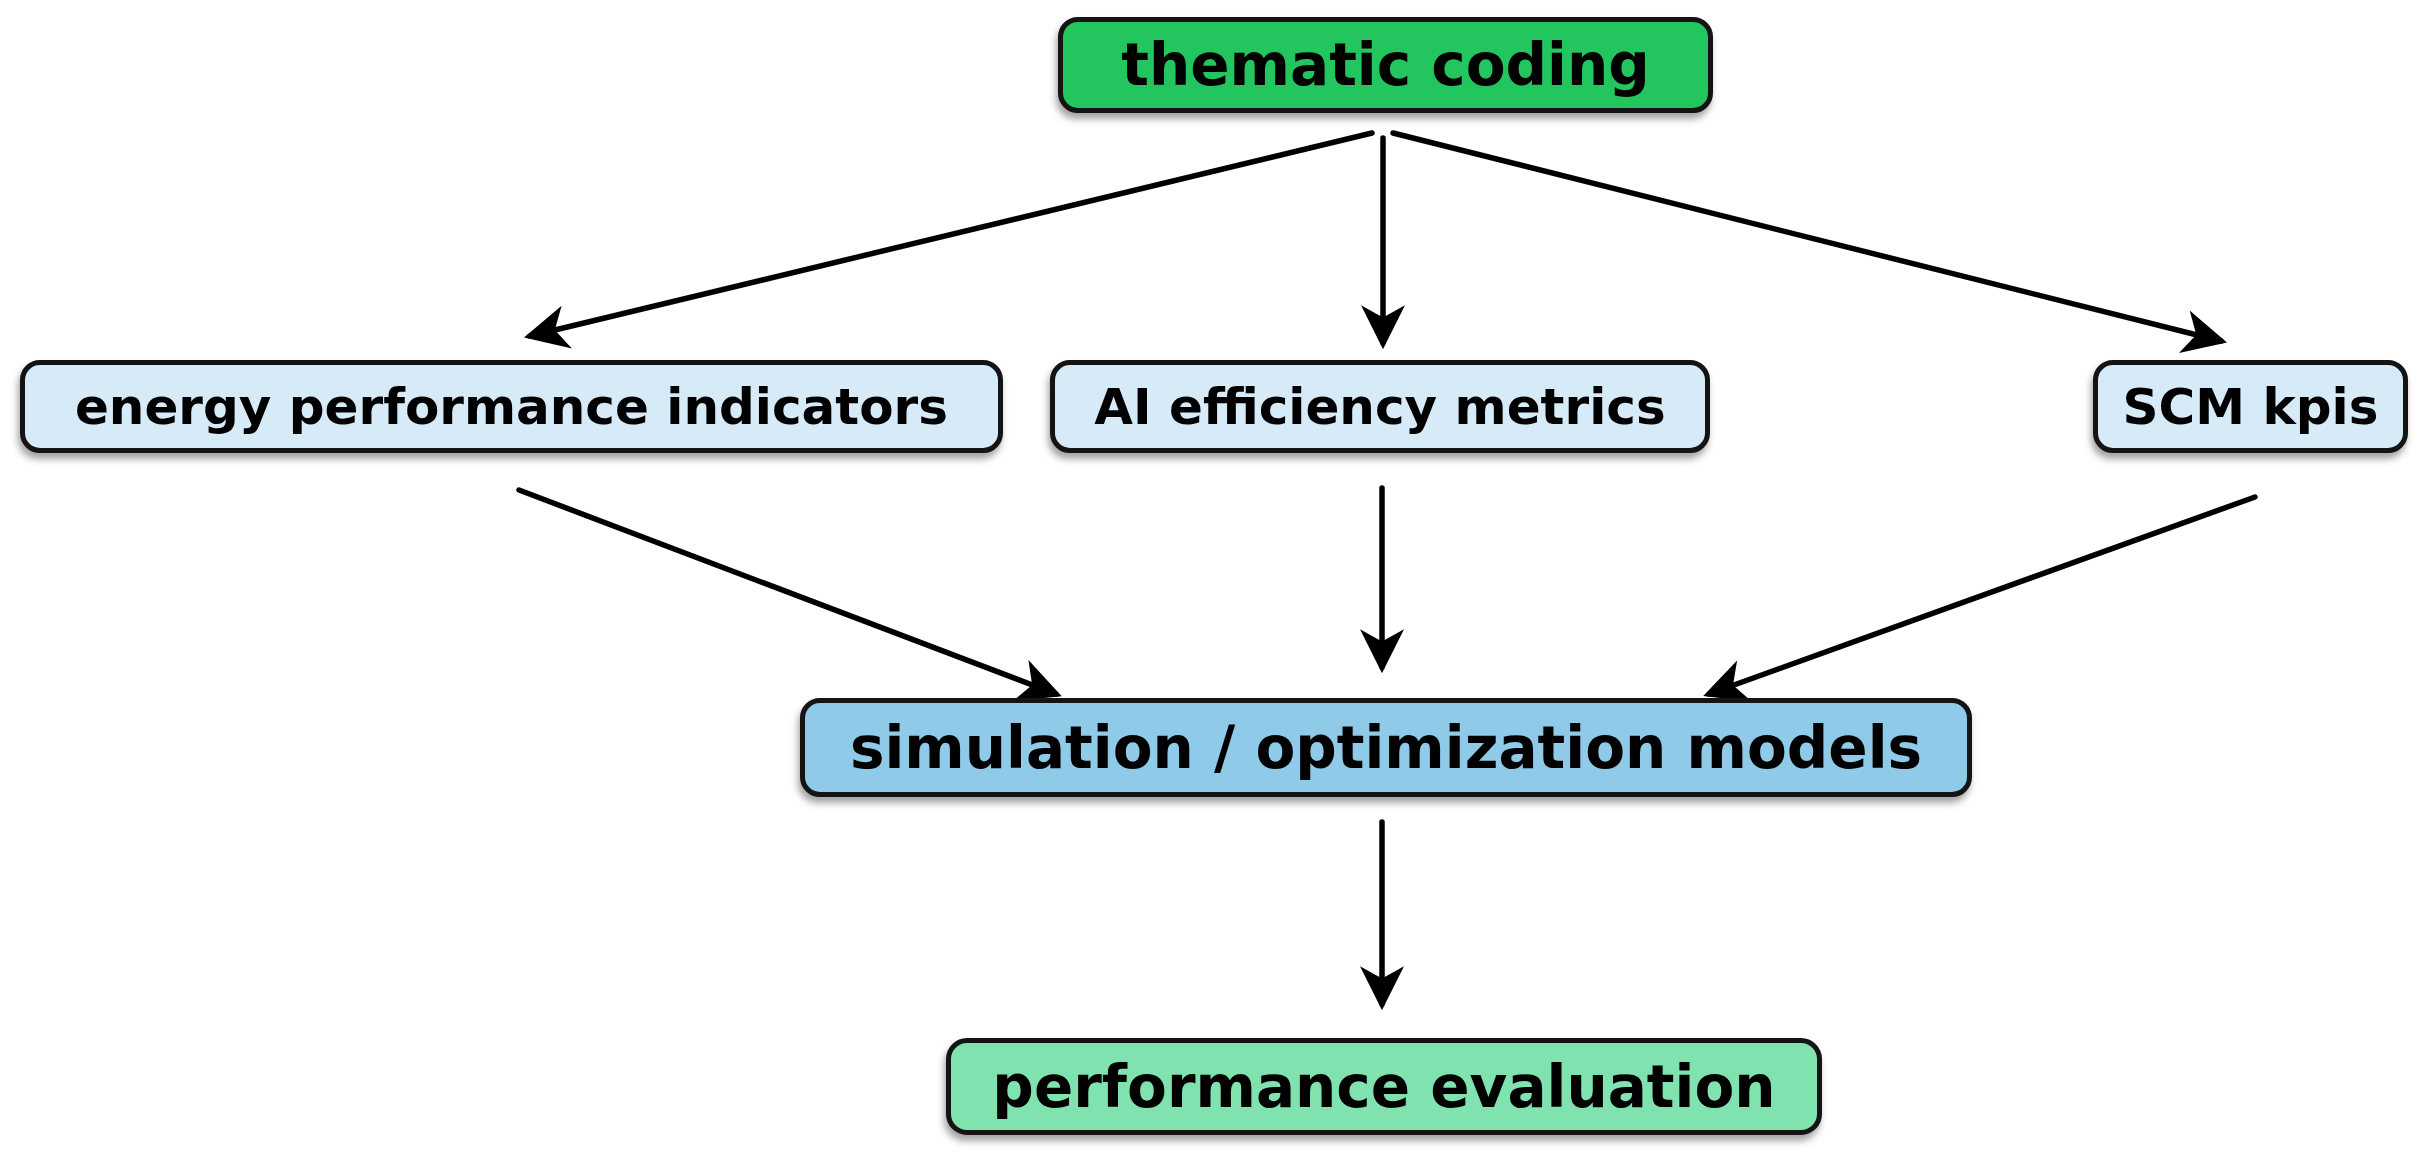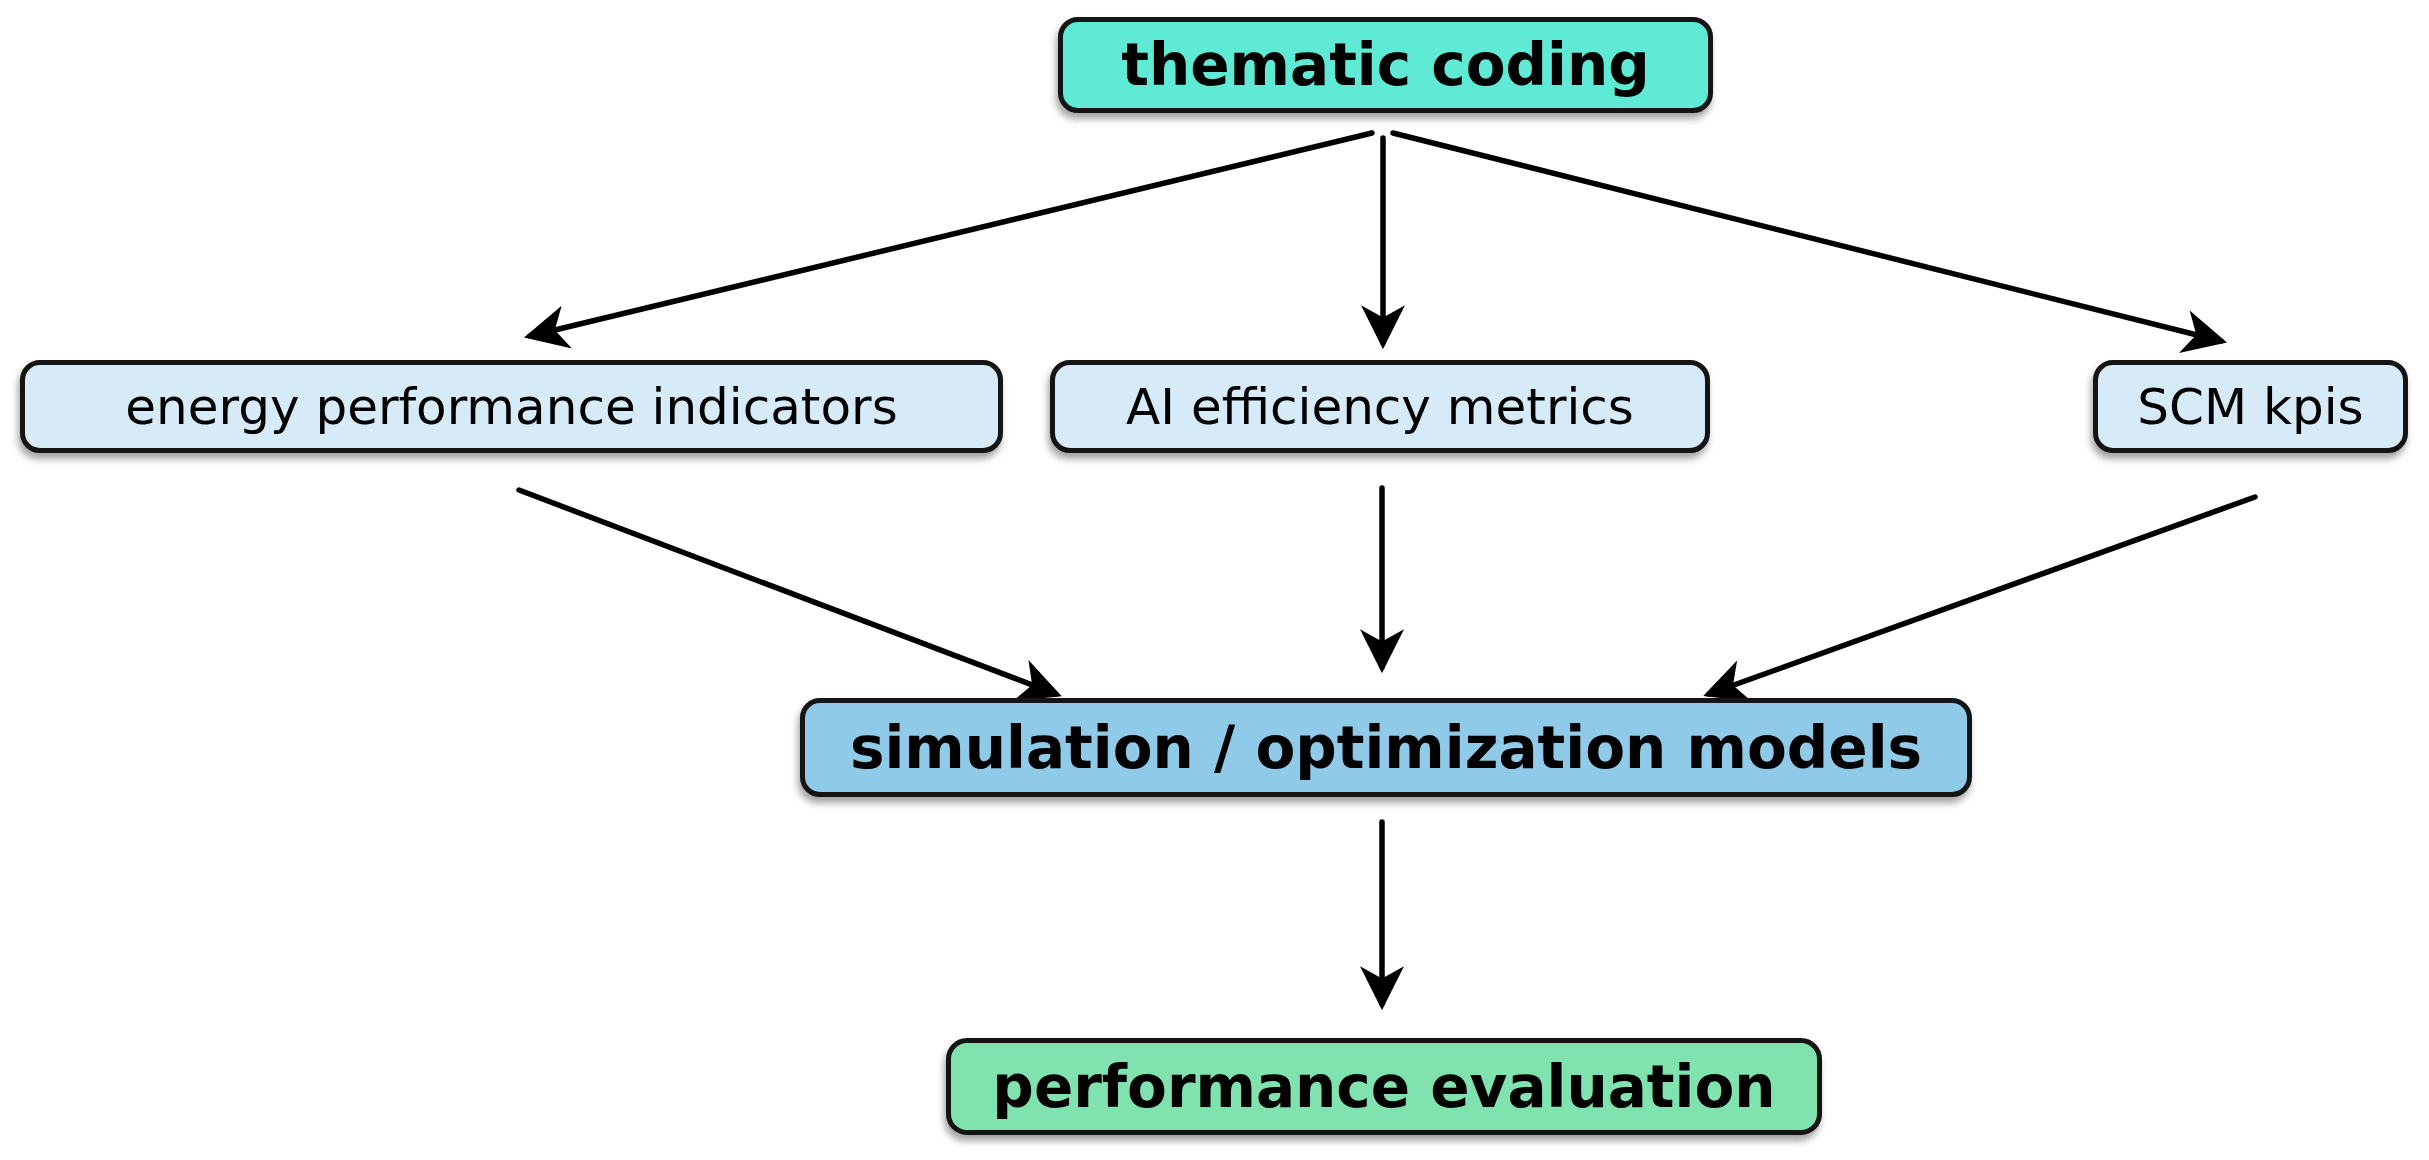--- a/index.html
+++ b/index.html
@@ -30,21 +30,21 @@
     justify-content: center;
     box-sizing: border-box;
     border: 5px solid #141414;
     border-radius: 20px;
     box-shadow: -2px 6px 7px rgba(90, 90, 90, 0.55);
     color: #000000;
     white-space: nowrap;
     line-height: 1;
     padding: 0 18px;
   }
-  .node.regular { font-size: 50px; font-weight: 400; }
+  .node.regular { font-size: 50px; font-weight: 700; }
   .node.bold    { font-size: 58px; font-weight: 700; }
 
   
   #node-thematic   { left: 1058px; top: 17px;   width: 655px;  height: 96px; }
   #node-energy     { left: 20px;   top: 360px;  width: 983px;  height: 93px; }
   #node-ai         { left: 1050px; top: 360px;  width: 660px;  height: 93px; }
   #node-scm        { left: 2093px; top: 360px;  width: 315px;  height: 93px; text-align: right; }
   #node-sim        { left: 800px;  top: 698px;  width: 1172px; height: 99px; }
   #node-perf       { left: 946px;  top: 1038px; width: 876px;  height: 97px; border-radius: 21px; }
 </style>
@@ -63,21 +63,21 @@
       <line x1="1372" y1="133" x2="530" y2="336" marker-end="url(#ah)"></line>
       <line x1="1383" y1="138" x2="1383" y2="343" marker-end="url(#ah)"></line>
       <line x1="1393" y1="133" x2="2221" y2="341" marker-end="url(#ah)"></line>
       <line x1="519" y1="490" x2="1056" y2="694" marker-end="url(#ah)"></line>
       <line x1="1382" y1="488" x2="1382" y2="667" marker-end="url(#ah)"></line>
       <line x1="2255" y1="497" x2="1709" y2="694" marker-end="url(#ah)"></line>
       <line x1="1382" y1="822" x2="1382" y2="1004" marker-end="url(#ah)"></line>
     </g>
   </svg>
 
-  <div class="node bold" id="node-thematic" style="background: #5eead4; border-color: rgb(20, 20, 20);">
+  <div class="node bold" id="node-thematic" style="background: #22c55e; border-color: rgb(20, 20, 20);">
     <span>thematic coding</span>
   </div>
 
   <div class="node regular" id="node-energy" style="background: rgb(214, 234, 248); border-color: rgb(20, 20, 20);">
     <span>energy performance indicators</span>
   </div>
 
   <div class="node regular" id="node-ai" style="background: rgb(214, 234, 248); border-color: rgb(20, 20, 20);">
     <span>AI efficiency metrics</span>
   </div>

